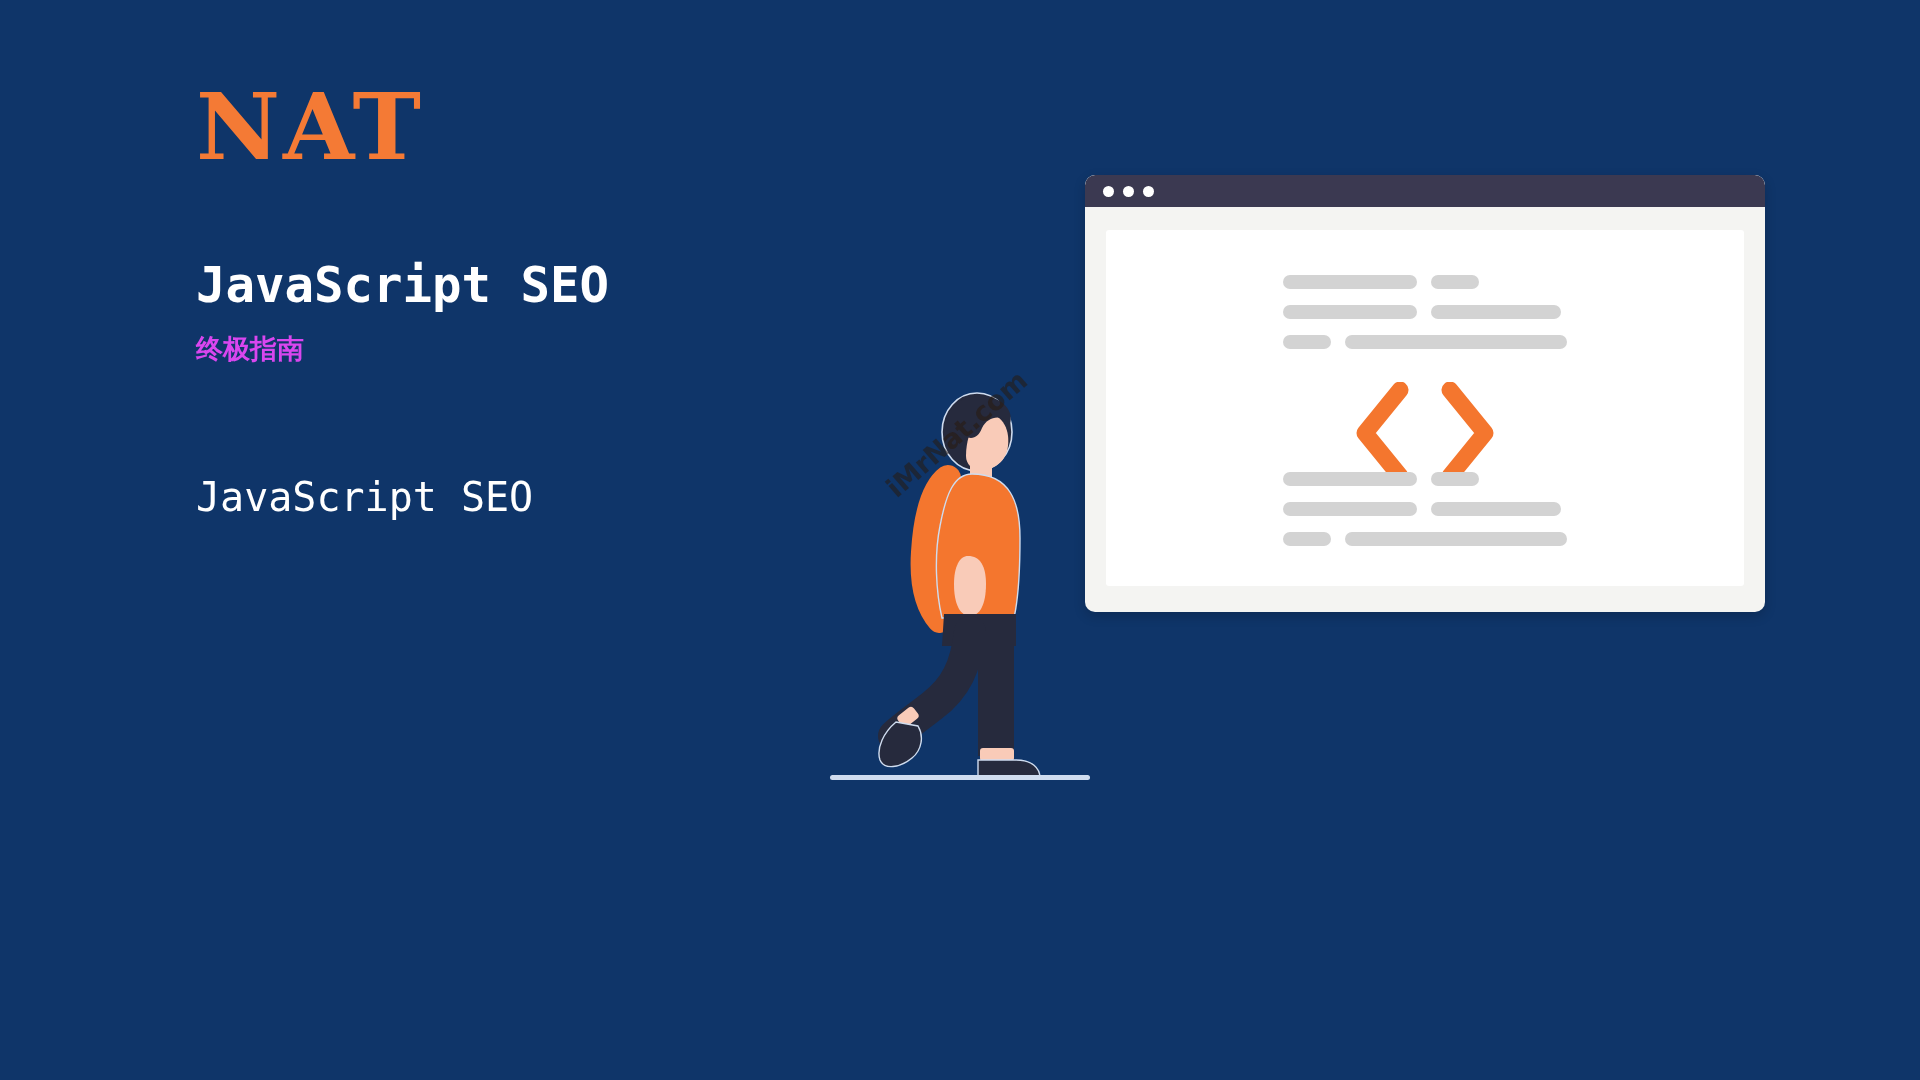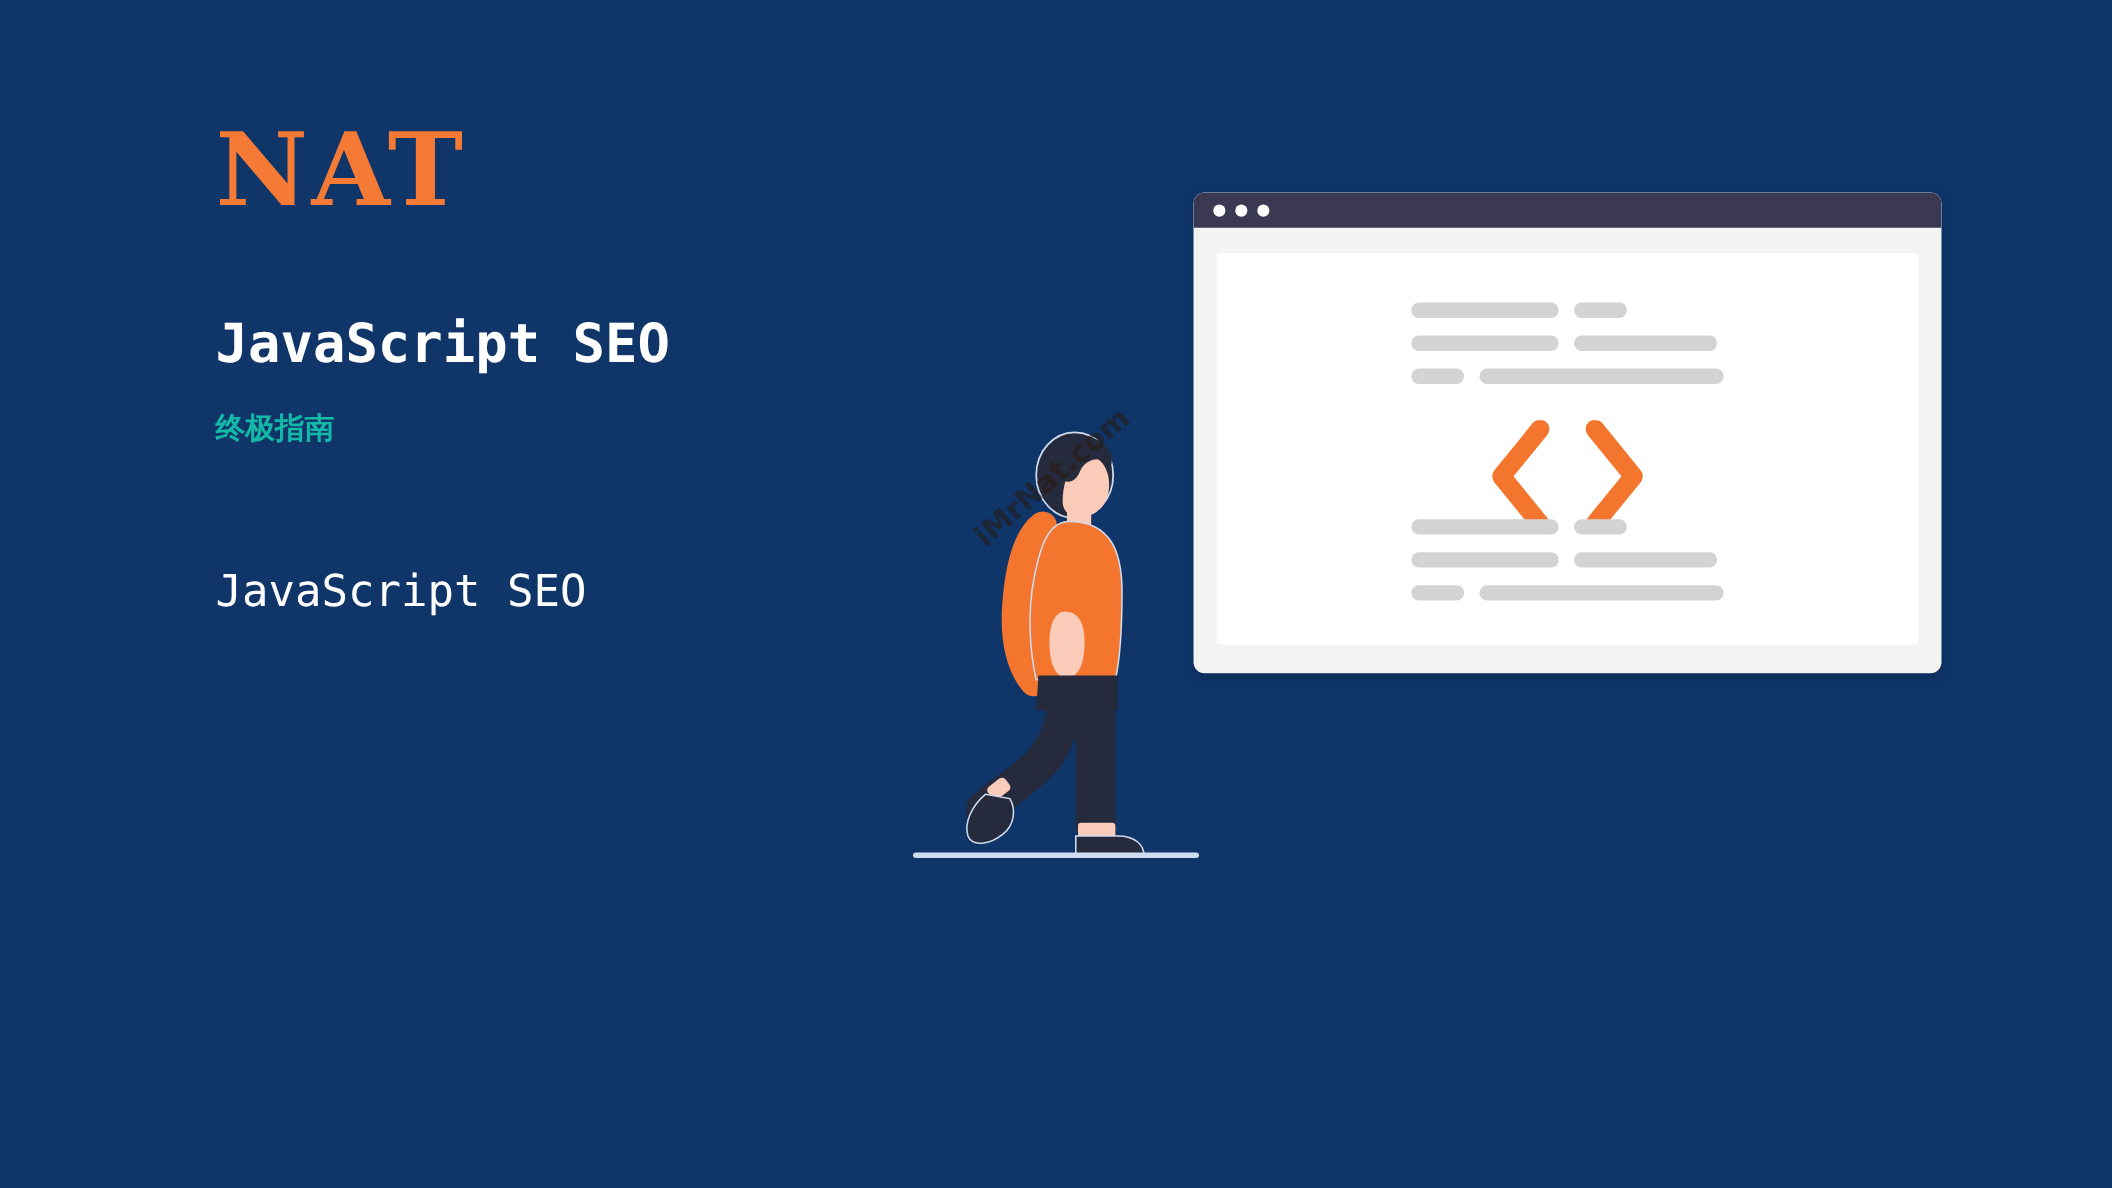--- a/index.html
+++ b/index.html
@@ -18,21 +18,21 @@
     position: relative;
     width: 1920px;
     height: 1080px;
     background: #0f3569;
   }
 
   
   .left-col {
     position: absolute;
     left: 196px;
-    top: 108px;
+    top: 81px;
     width: 660px;
   }
 
   .brand-logo {
     font-family: "DejaVu Serif", serif;
     font-weight: 700;
     font-size: 92px;
     line-height: 1;
     color: #f47a35;
     letter-spacing: 3px;
@@ -42,26 +42,26 @@
     margin-top: 86px;
     font-family: "DejaVu Sans Mono", monospace;
     font-weight: 700;
     font-size: 49px;
     line-height: 1.1;
     color: #ffffff;
     letter-spacing: 0px;
   }
 
   .subhead {
-    margin-top: 34px;
+    margin-top: 20px;
     font-family: "DejaVu Sans", sans-serif;
     font-weight: 700;
     font-size: 27px;
     line-height: 1.2;
-    color: #14b8a6;
+    color: #d946ef;
   }
 
   .keyword {
     margin-top: 110px;
     font-family: "DejaVu Sans Mono", monospace;
     font-weight: 400;
     font-size: 40px;
     line-height: 1.1;
     color: #ffffff;
   }

